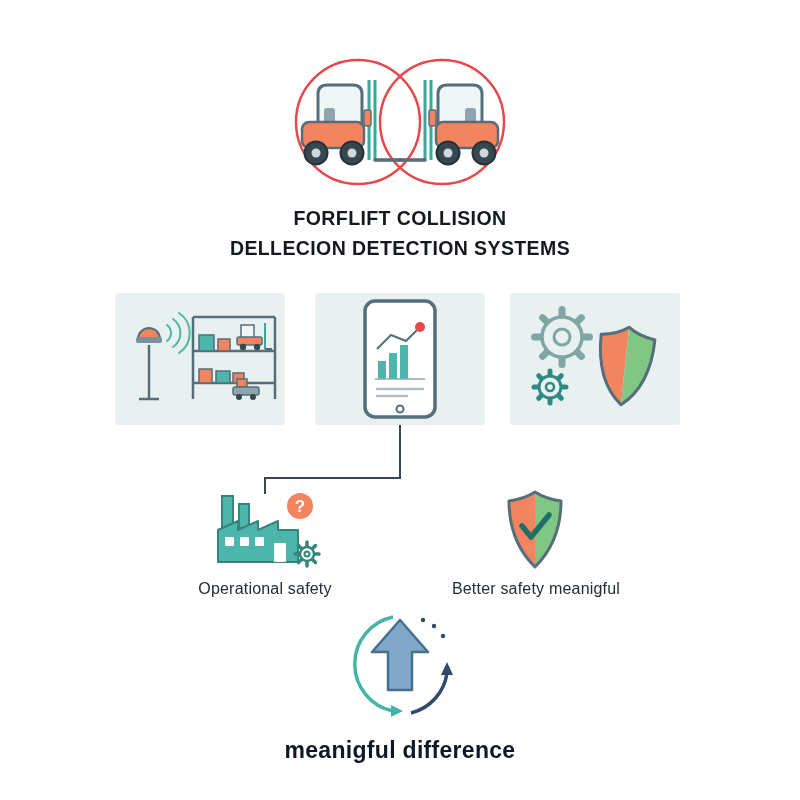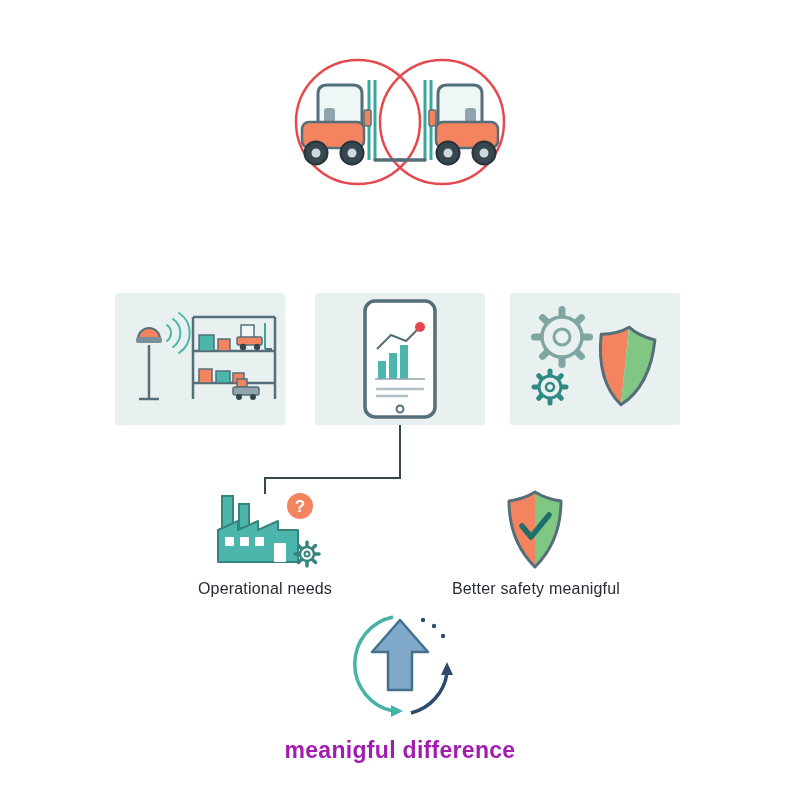--- a/index.html
+++ b/index.html
@@ -15,21 +15,21 @@
   .panel{
     width:170px;height:132px;background:#e8f0f0;border-radius:3px;top:293px;
   }
   .panel svg{display:block;}
   .line{background:#37474f;}
   .branch-label{
     top:580px;text-align:center;font-size:16px;color:#262c33;letter-spacing:.2px;
   }
   .footer-label{
     top:737px;left:0;width:800px;text-align:center;
-    font-weight:700;font-size:23px;letter-spacing:.3px;color:#a21caf;
+    font-weight:700;font-size:23px;letter-spacing:.3px;color:#0f172a;
   }
 </style>
 </head>
 <body>
 
 <div id="stage">
 
   <svg class="abs" style="left:280px;top:52px;" width="240" height="145" viewBox="0 0 240 145">
     <g fill="none" stroke="#E5484D" stroke-width="2.5">
       <circle cx="78" cy="70" r="62"></circle>
@@ -44,20 +44,24 @@
       <rect x="84" y="58" width="7" height="16" rx="2" fill="#f4845f" stroke="#546e7a" stroke-width="1.5"></rect>
       <rect x="22" y="70" width="62" height="26" rx="7" fill="#f4845f" stroke="#546e7a" stroke-width="2.5"></rect>
       <circle cx="36" cy="101" r="11.5" fill="#37474f" stroke="#263238" stroke-width="2"></circle>
       <circle cx="36" cy="101" r="4.5" fill="#cfd8dc"></circle>
       <circle cx="72" cy="101" r="11.5" fill="#37474f" stroke="#263238" stroke-width="2"></circle>
       <circle cx="72" cy="101" r="4.5" fill="#cfd8dc"></circle>
     </g>
     <use href="#fk" transform="translate(240,0) scale(-1,1)"></use>
   </svg>
 
+  <div class="abs title">
+    <div>FORFLIFT COLLISION</div>
+    <div>DELLECION DETECTION SYSTEMS</div>
+  </div>
 
   <div class="abs panel" style="left:115px;">
     <svg width="170" height="132" viewBox="0 0 170 132">
       <g>
         <line x1="34" y1="52" x2="34" y2="106" stroke="#546e7a" stroke-width="2.5"></line>
         <line x1="24" y1="106" x2="44" y2="106" stroke="#546e7a" stroke-width="2.5"></line>
         <path d="M23,46 A11,11 0 0 1 45,46 Z" fill="#f4845f" stroke="#546e7a" stroke-width="2"></path>
         <rect x="21" y="44" width="26" height="6" rx="2" fill="#78909c"></rect>
         <g stroke="#4db6ac" fill="none" stroke-width="2" stroke-linecap="round">
           <path d="M52,32 a10,10 0 0 1 0,16"></path>
@@ -179,21 +183,21 @@
         <line x1="100" y1="59" x2="103.5" y2="55.5"></line>
       </g>
       <circle cx="95" cy="64" r="7" fill="#ffffff" stroke="#35857c" stroke-width="2.5"></circle>
       <circle cx="95" cy="64" r="2.5" fill="none" stroke="#35857c" stroke-width="2"></circle>
     </g>
     <g>
       <circle cx="88" cy="16" r="13" fill="#f4845f"></circle>
       <text x="88" y="22" text-anchor="middle" font-size="17" font-weight="bold" fill="#ffffff" font-family="Liberation Sans, sans-serif">?</text>
     </g>
   </svg>
-  <div class="abs branch-label" style="left:165px;width:200px;">Operational needs</div>
+  <div class="abs branch-label" style="left:165px;width:200px;">Operational safety</div>
 
   <svg class="abs" style="left:500px;top:486px;" width="70" height="88" viewBox="0 0 70 88">
     <path d="M35,6 C27,11 17,14 9,15 C9,40 17,63 35,81 Z" fill="#f4845f"></path>
     <path d="M35,6 C43,11 53,14 61,15 C61,40 53,63 35,81 Z" fill="#81c784"></path>
     <path d="M35,6 C43,11 53,14 61,15 C61,40 53,63 35,81 C17,63 9,40 9,15 C17,14 27,11 35,6 Z" fill="none" stroke="#546e7a" stroke-width="3" stroke-linejoin="round"></path>
     <path d="M22,40 L31,51 L49,29" fill="none" stroke="#1d6f68" stroke-width="5.5" stroke-linecap="round" stroke-linejoin="round"></path>
   </svg>
   <div class="abs branch-label" style="left:426px;width:220px;">Better safety meanigful</div>
 
   <svg class="abs" style="left:335px;top:612px;" width="130" height="110" viewBox="0 0 130 110">

